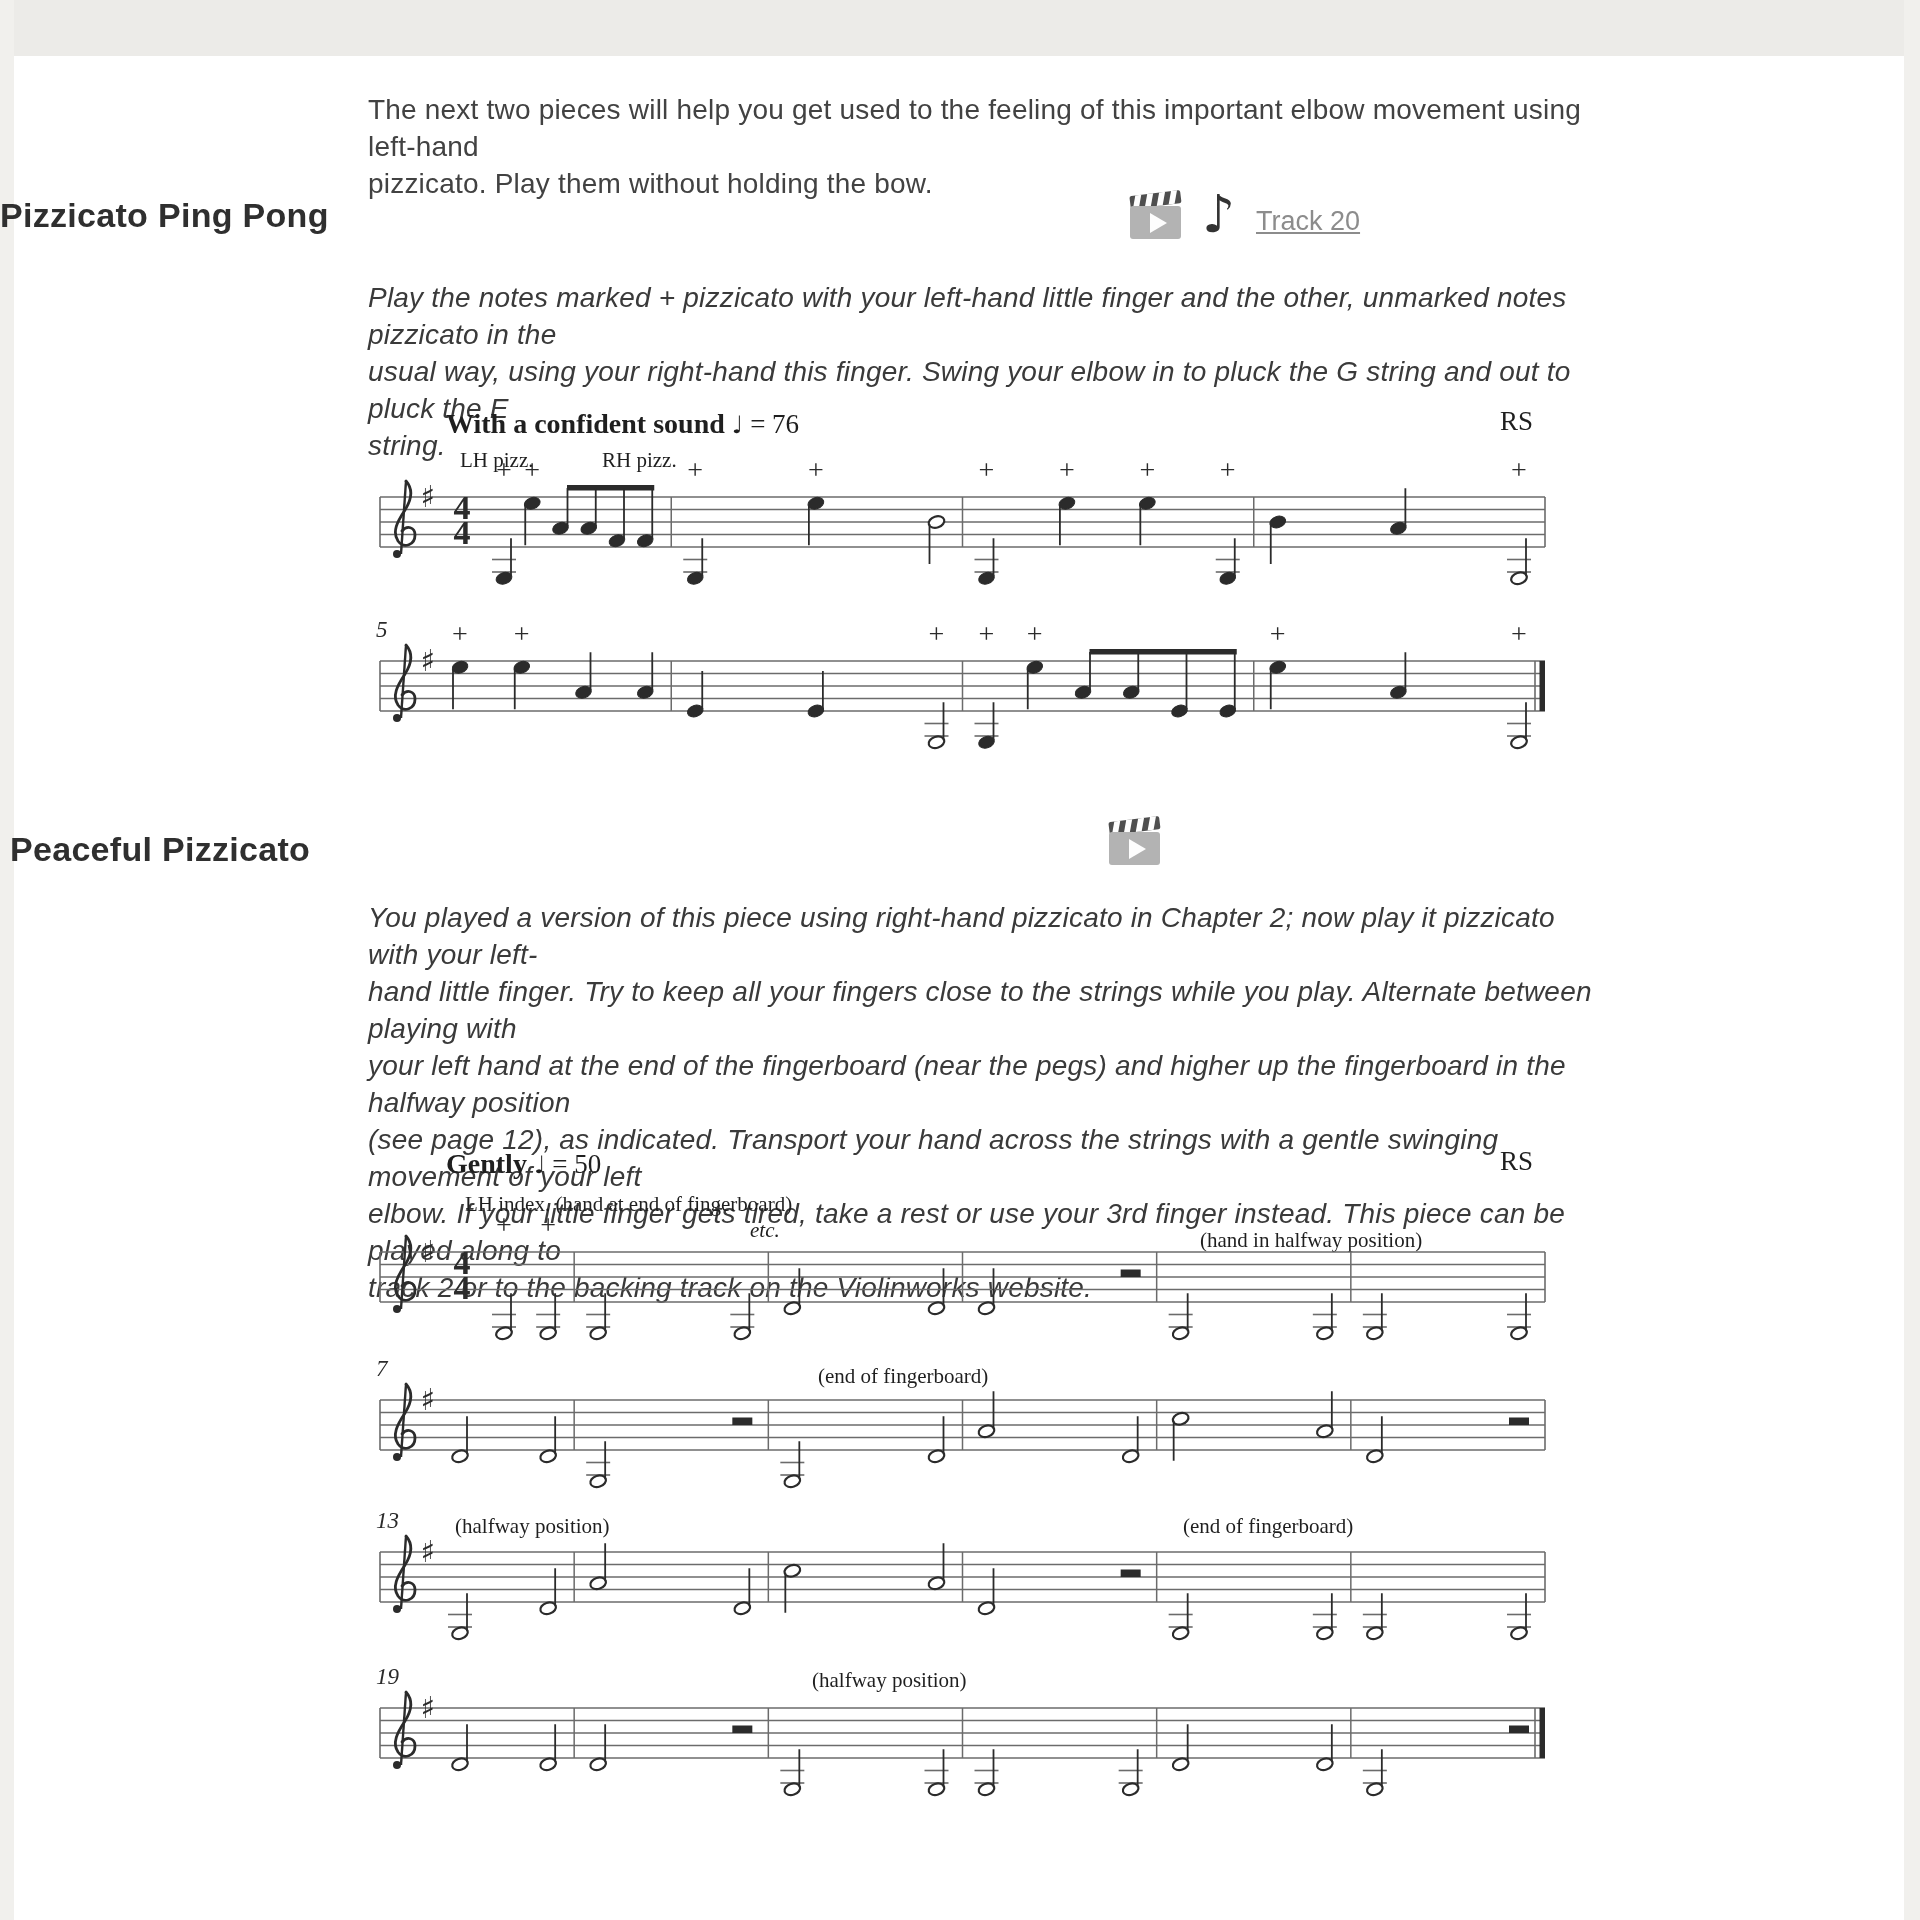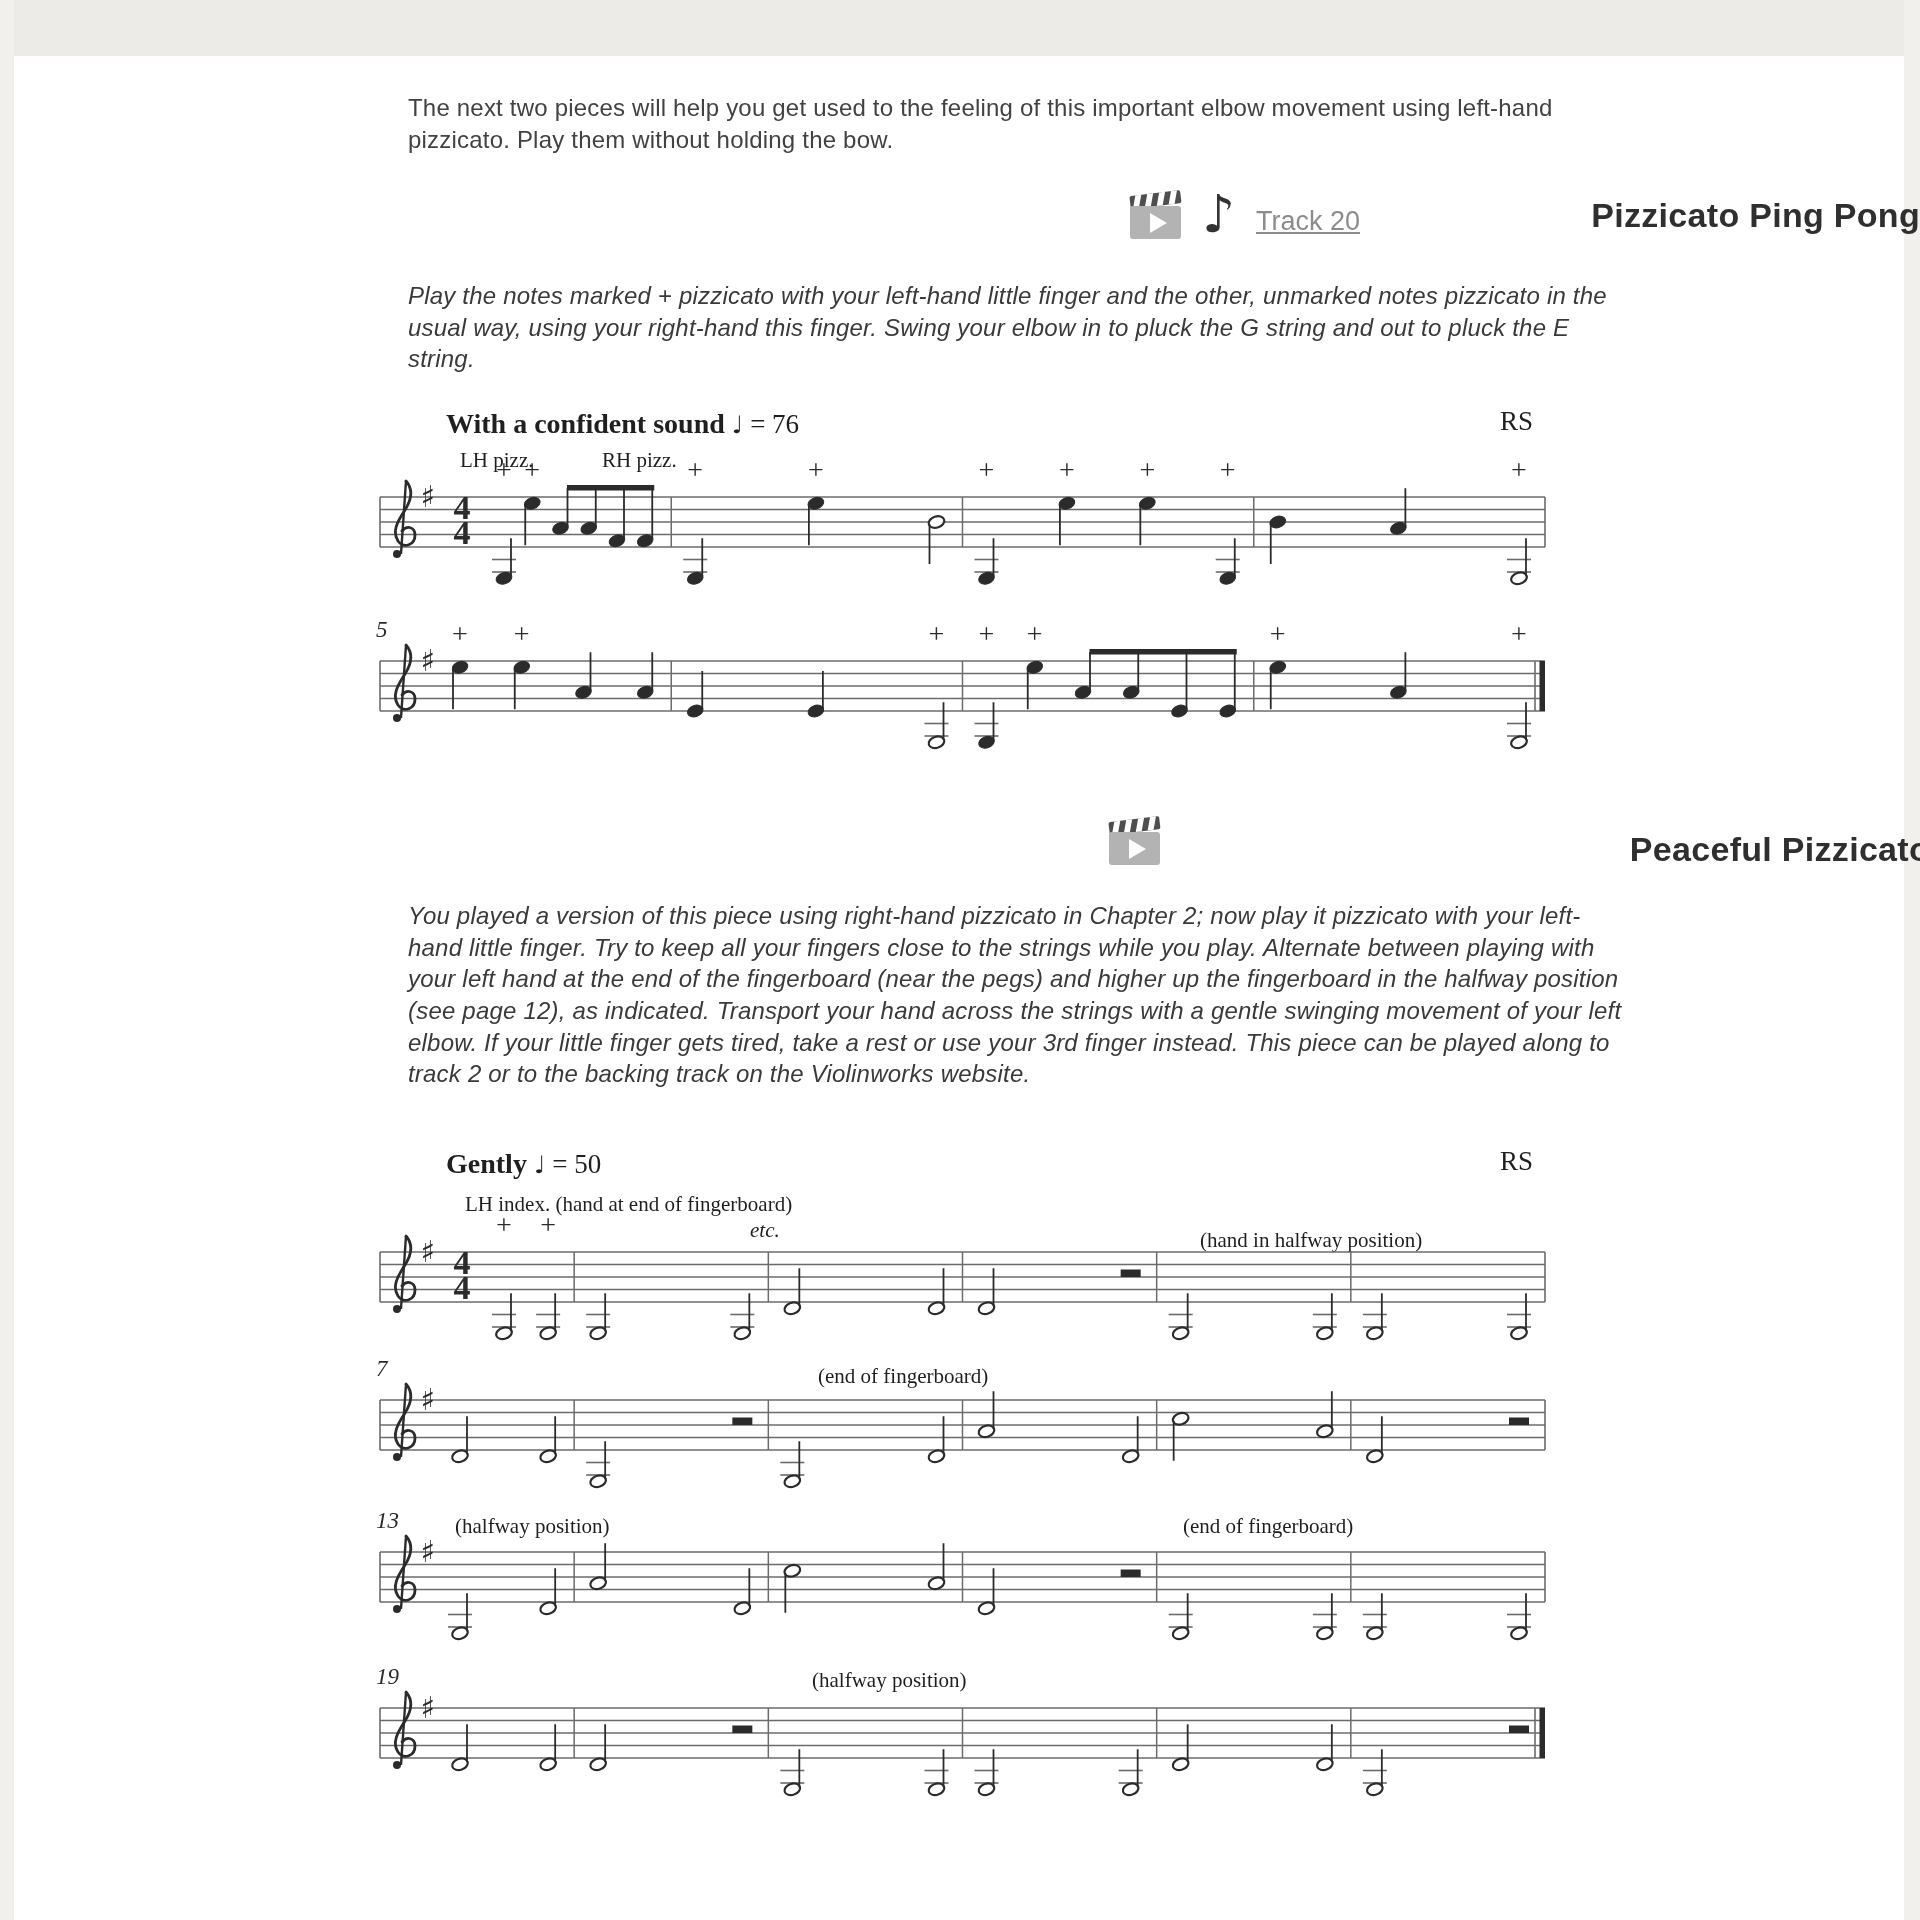--- a/index.html
+++ b/index.html
@@ -3,25 +3,25 @@
 <meta charset="utf-8">
 <style>
   html,body{margin:0;padding:0;}
   body{width:1920px;height:1920px;position:relative;background:#ffffff;
        font-family:"Liberation Sans",sans-serif;overflow:hidden;}
   .edge-top{position:absolute;left:0;top:0;width:1920px;height:56px;background:#ecebe8;}
   .edge-left{position:absolute;left:0;top:0;width:14px;height:1920px;background:#f1f0ed;}
   .edge-right{position:absolute;right:0;top:0;width:16px;height:1920px;background:#f1f0ed;}
   .page{position:absolute;left:14px;top:56px;right:16px;bottom:0;background:#fff;}
 
-  .para{position:absolute;color:#424242;font-size:24px;line-height:1.32;
-        white-space:pre-line;letter-spacing:.2px;margin-left:40px;}
+  .para{position:absolute;color:#424242;font-size:28px;line-height:1.32;
+        white-space:pre-line;letter-spacing:.2px;}
   .italic{font-style:italic;color:#3a3a3a;}
 
-  .piece-title{position:absolute;left:0;width:1920px;text-align:right;
+  .piece-title{position:absolute;left:0;width:1920px;text-align:left;
         font-weight:bold;font-size:34px;color:#2f2f2f;letter-spacing:.3px;}
   .music-label{position:absolute;font-family:"Liberation Serif","DejaVu Serif",serif;
         font-size:21px;color:#1f1f1f;white-space:nowrap;}
   .tempo{font-weight:bold;font-size:28px;margin-left:14px;}
   .tempo .noteglyph{font-family:"DejaVu Sans",sans-serif;font-weight:normal;font-size:24px;}
   .tempo .eq{font-weight:normal;font-size:27px;}
   .credit{font-size:27px;}
   .track{position:absolute;font-size:27px;color:#8c8c8c;text-decoration:underline;}
   .note-icon{position:absolute;font-family:"DejaVu Sans",sans-serif;font-size:52px;color:#333;line-height:1;}
   .clapper{position:absolute;}

